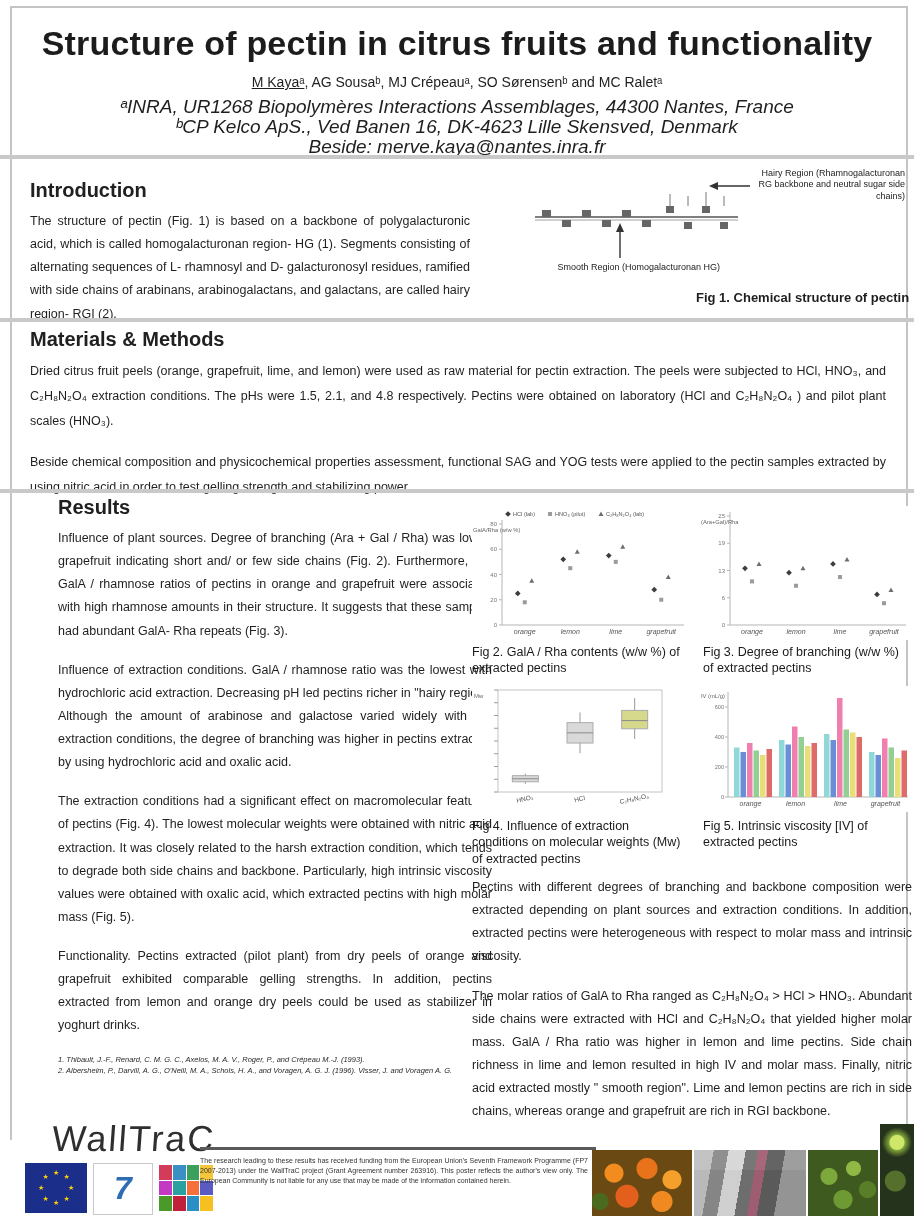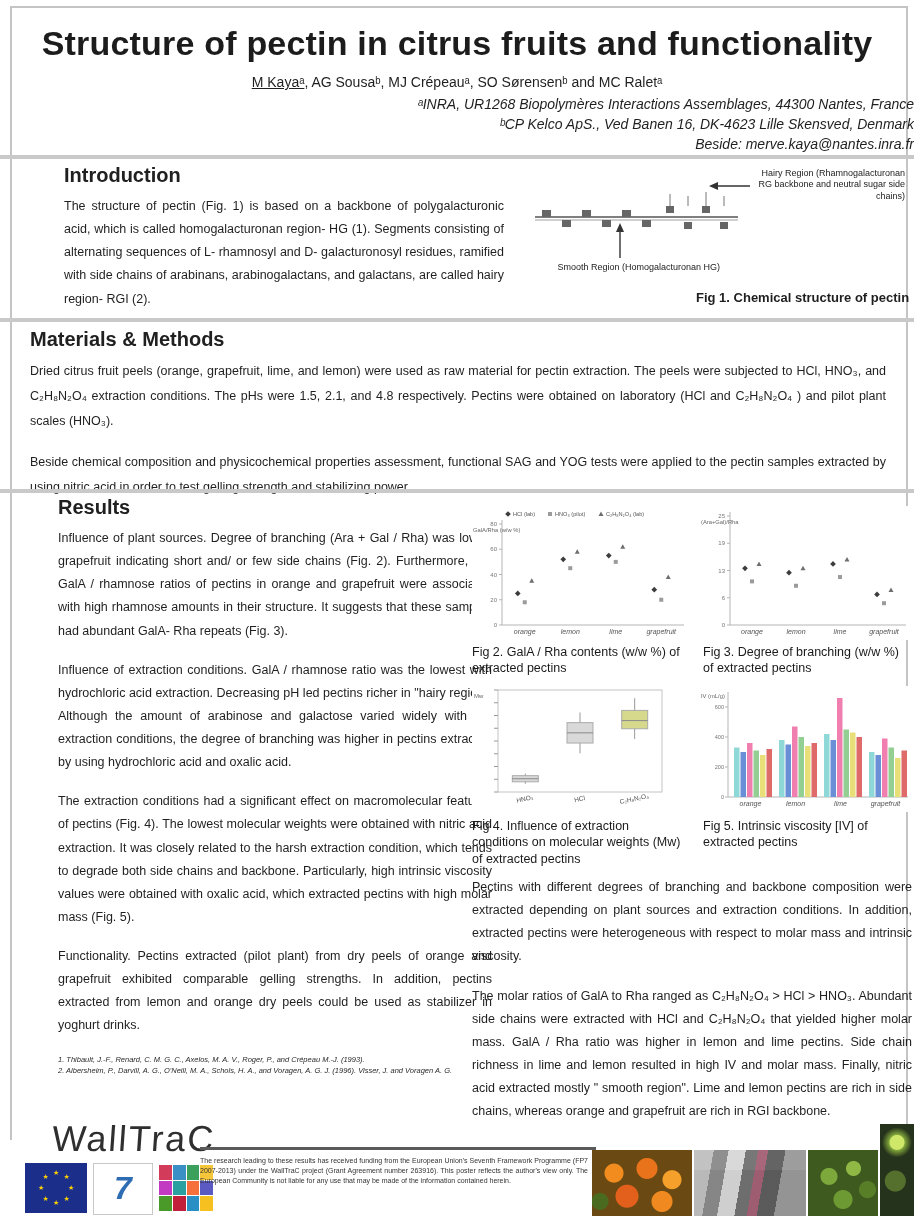--- a/index.html
+++ b/index.html
@@ -5,28 +5,28 @@
   html,body{margin:0;padding:0;background:#fff;}
   .page{position:relative;width:914px;height:1216px;background:#fff;overflow:hidden;
         font-family:"Liberation Sans",sans-serif;color:#1f1f1f;}
   .frame{position:absolute;left:10px;top:6px;width:894px;height:1132px;
          border:2px solid #c4c4c4;border-bottom:none;}
   
   .title{position:absolute;left:0;top:24px;width:100%;text-align:center;
          font-size:34px;font-weight:bold;color:#1c1c1c;letter-spacing:.2px;}
   .authors{position:absolute;left:0;top:74px;width:100%;text-align:center;font-size:14px;}
   .authors .first{text-decoration:underline;}
-  .affil{position:absolute;left:0;width:100%;text-align:right;font-style:italic;font-size:14px;}
+  .affil{position:absolute;left:0;width:100%;text-align:center;font-style:italic;font-size:19px;}
   .affil1{top:96px;} .affil2{top:116px;} .email{top:136px;}
   .divider{position:absolute;left:0;width:914px;height:4px;background:#c9c9c9;}
   h2{font-size:20px;font-weight:bold;margin:0 0 8px 0;color:#202020;}
   .col p{margin:0 0 16px 0;font-size:12.5px;line-height:1.85;text-align:justify;}
   .lead{font-weight:normal;}
   
-  .intro{position:absolute;left:30px;top:164px;width:440px;margin-left:34px;}
+  .intro{position:absolute;left:30px;top:179px;width:440px;}
   .mm{position:absolute;left:30px;top:328px;width:856px;}
   .mm p{line-height:2.0;}
   .results-col{position:absolute;left:30px;top:496px;width:434px;margin-left:28px;}
   .refs{font-size:7.5px;line-height:1.5;color:#2a2a2a;margin-top:2px;font-style:italic;}
   .conclusion{position:absolute;left:472px;top:876px;width:440px;}
   
   .fig1{position:absolute;left:500px;top:162px;width:410px;height:152px;}
   .fig1 .lbl{position:absolute;font-size:9px;text-align:right;line-height:1.25;color:#222;}
   .fig1 .smooth{left:40px;top:100px;width:180px;}
   .fig1 .hairy{left:255px;top:6px;width:150px;}

